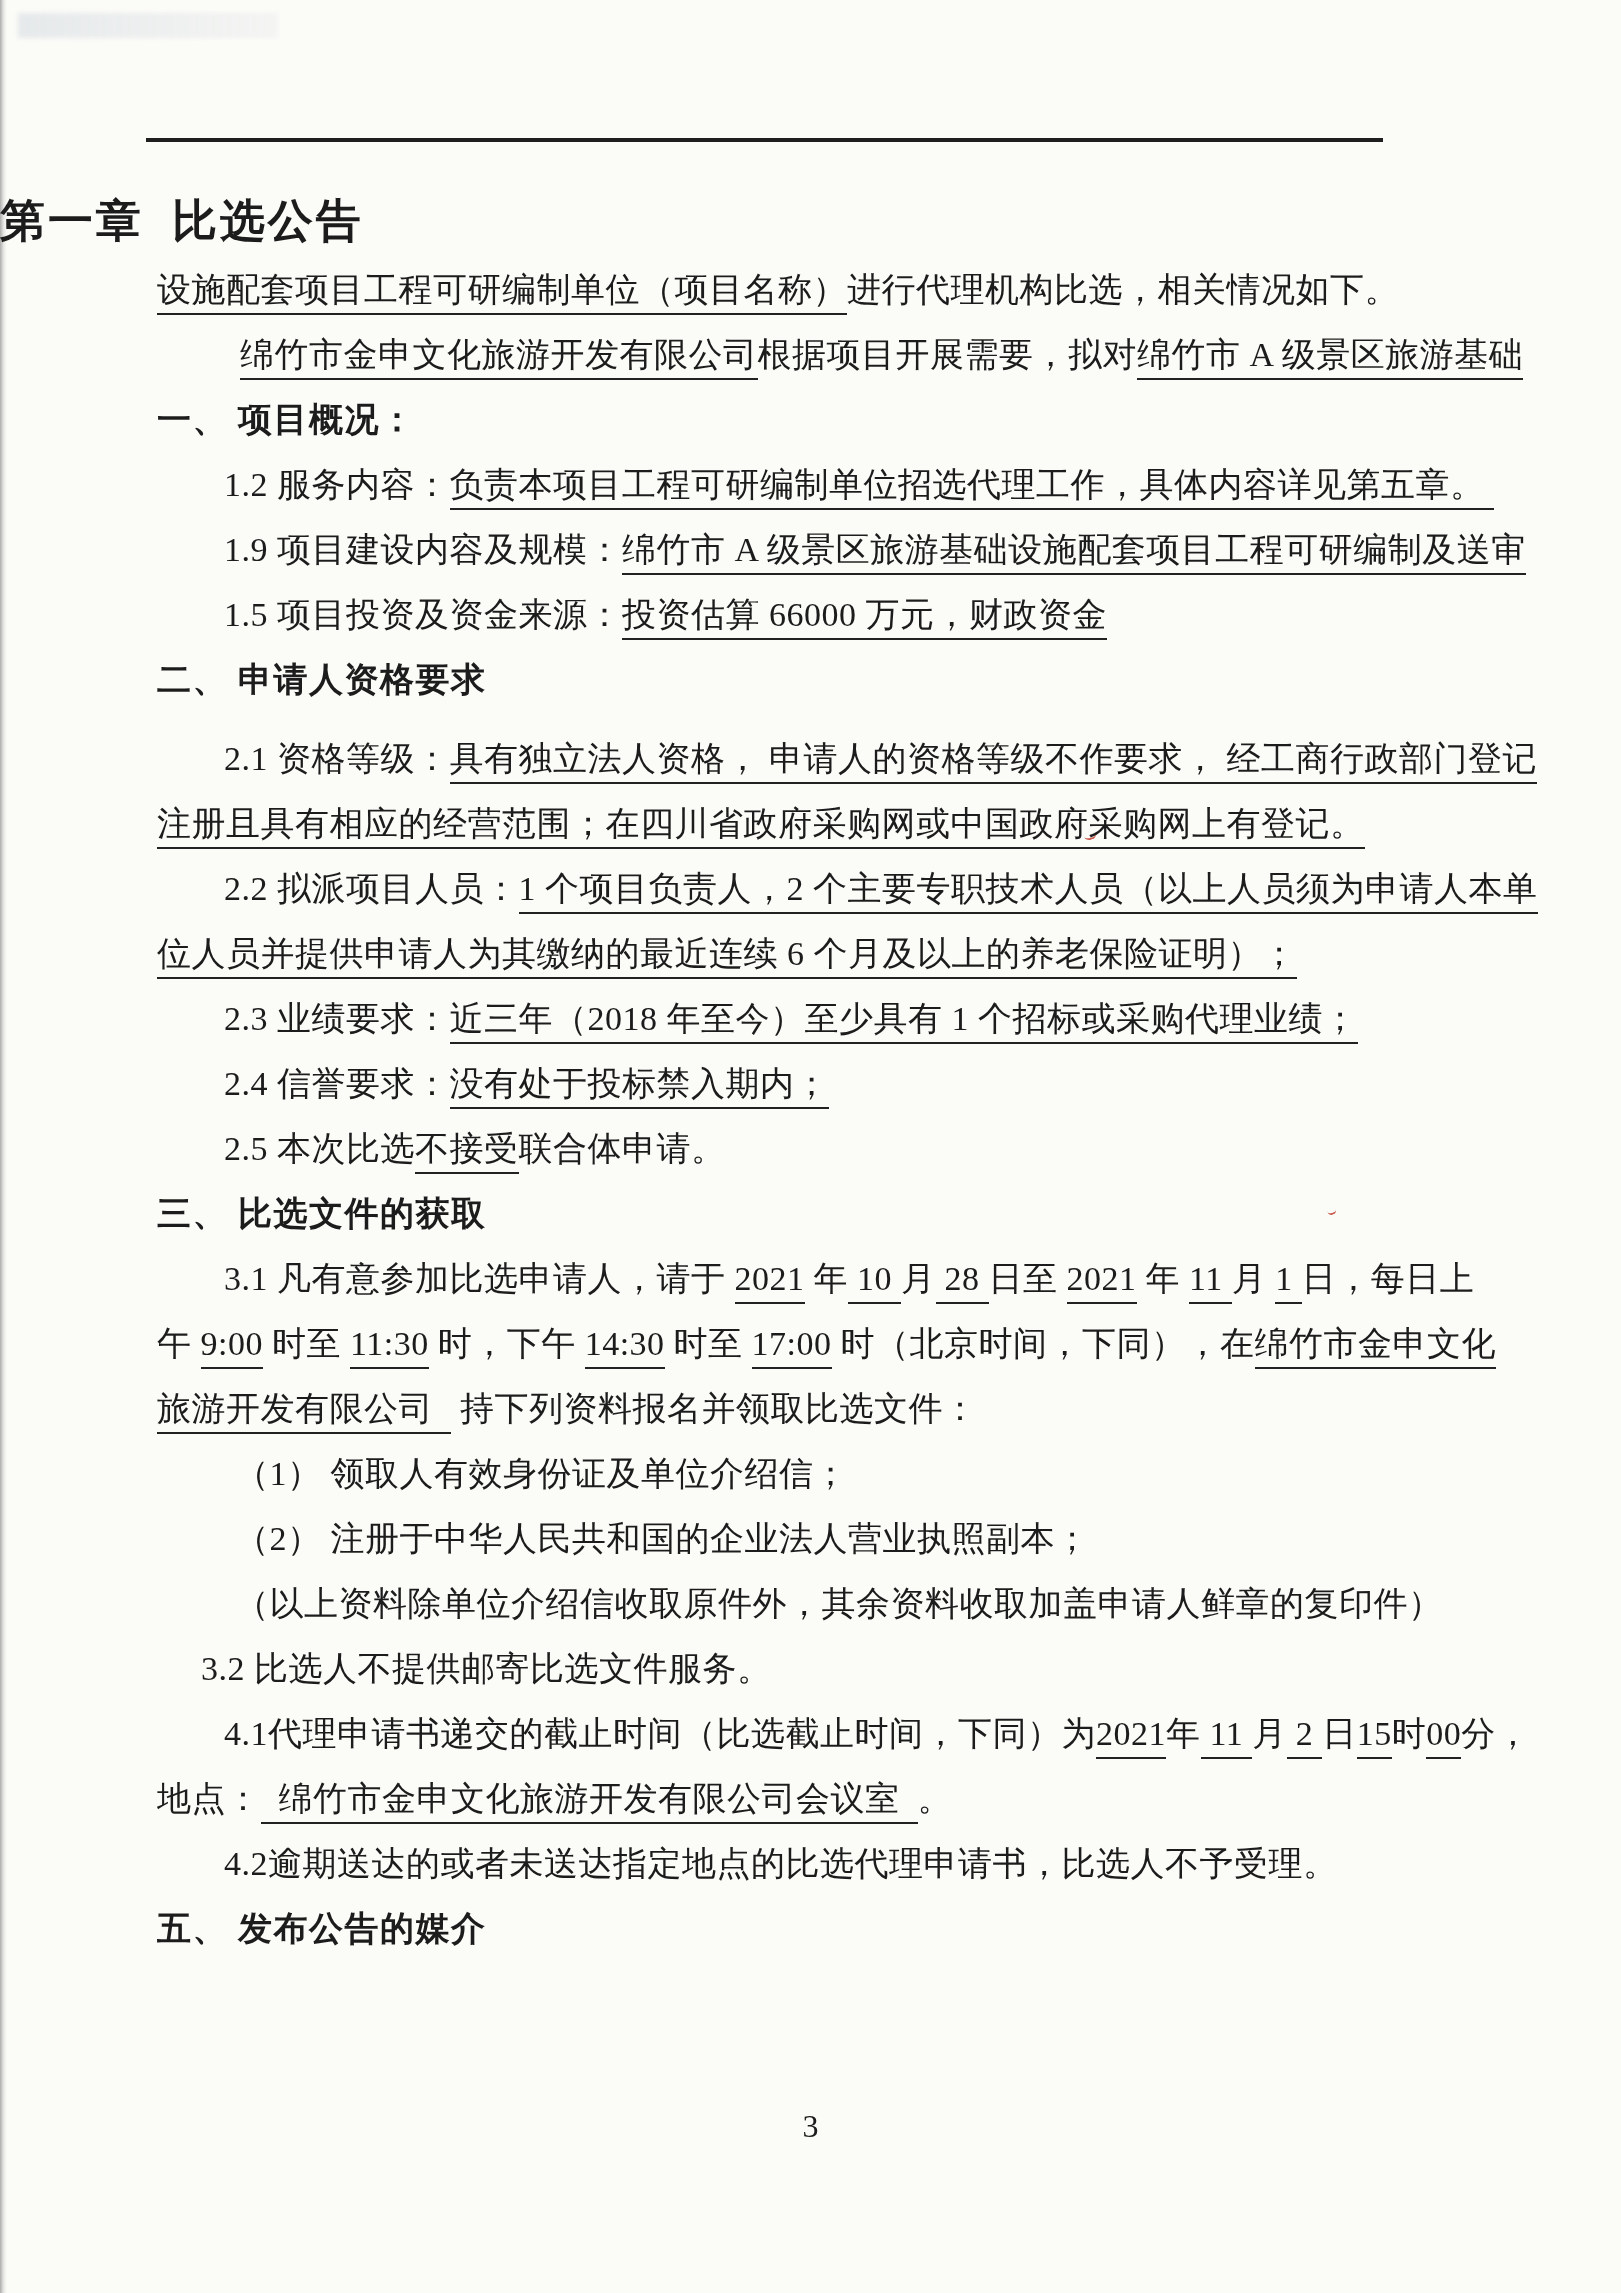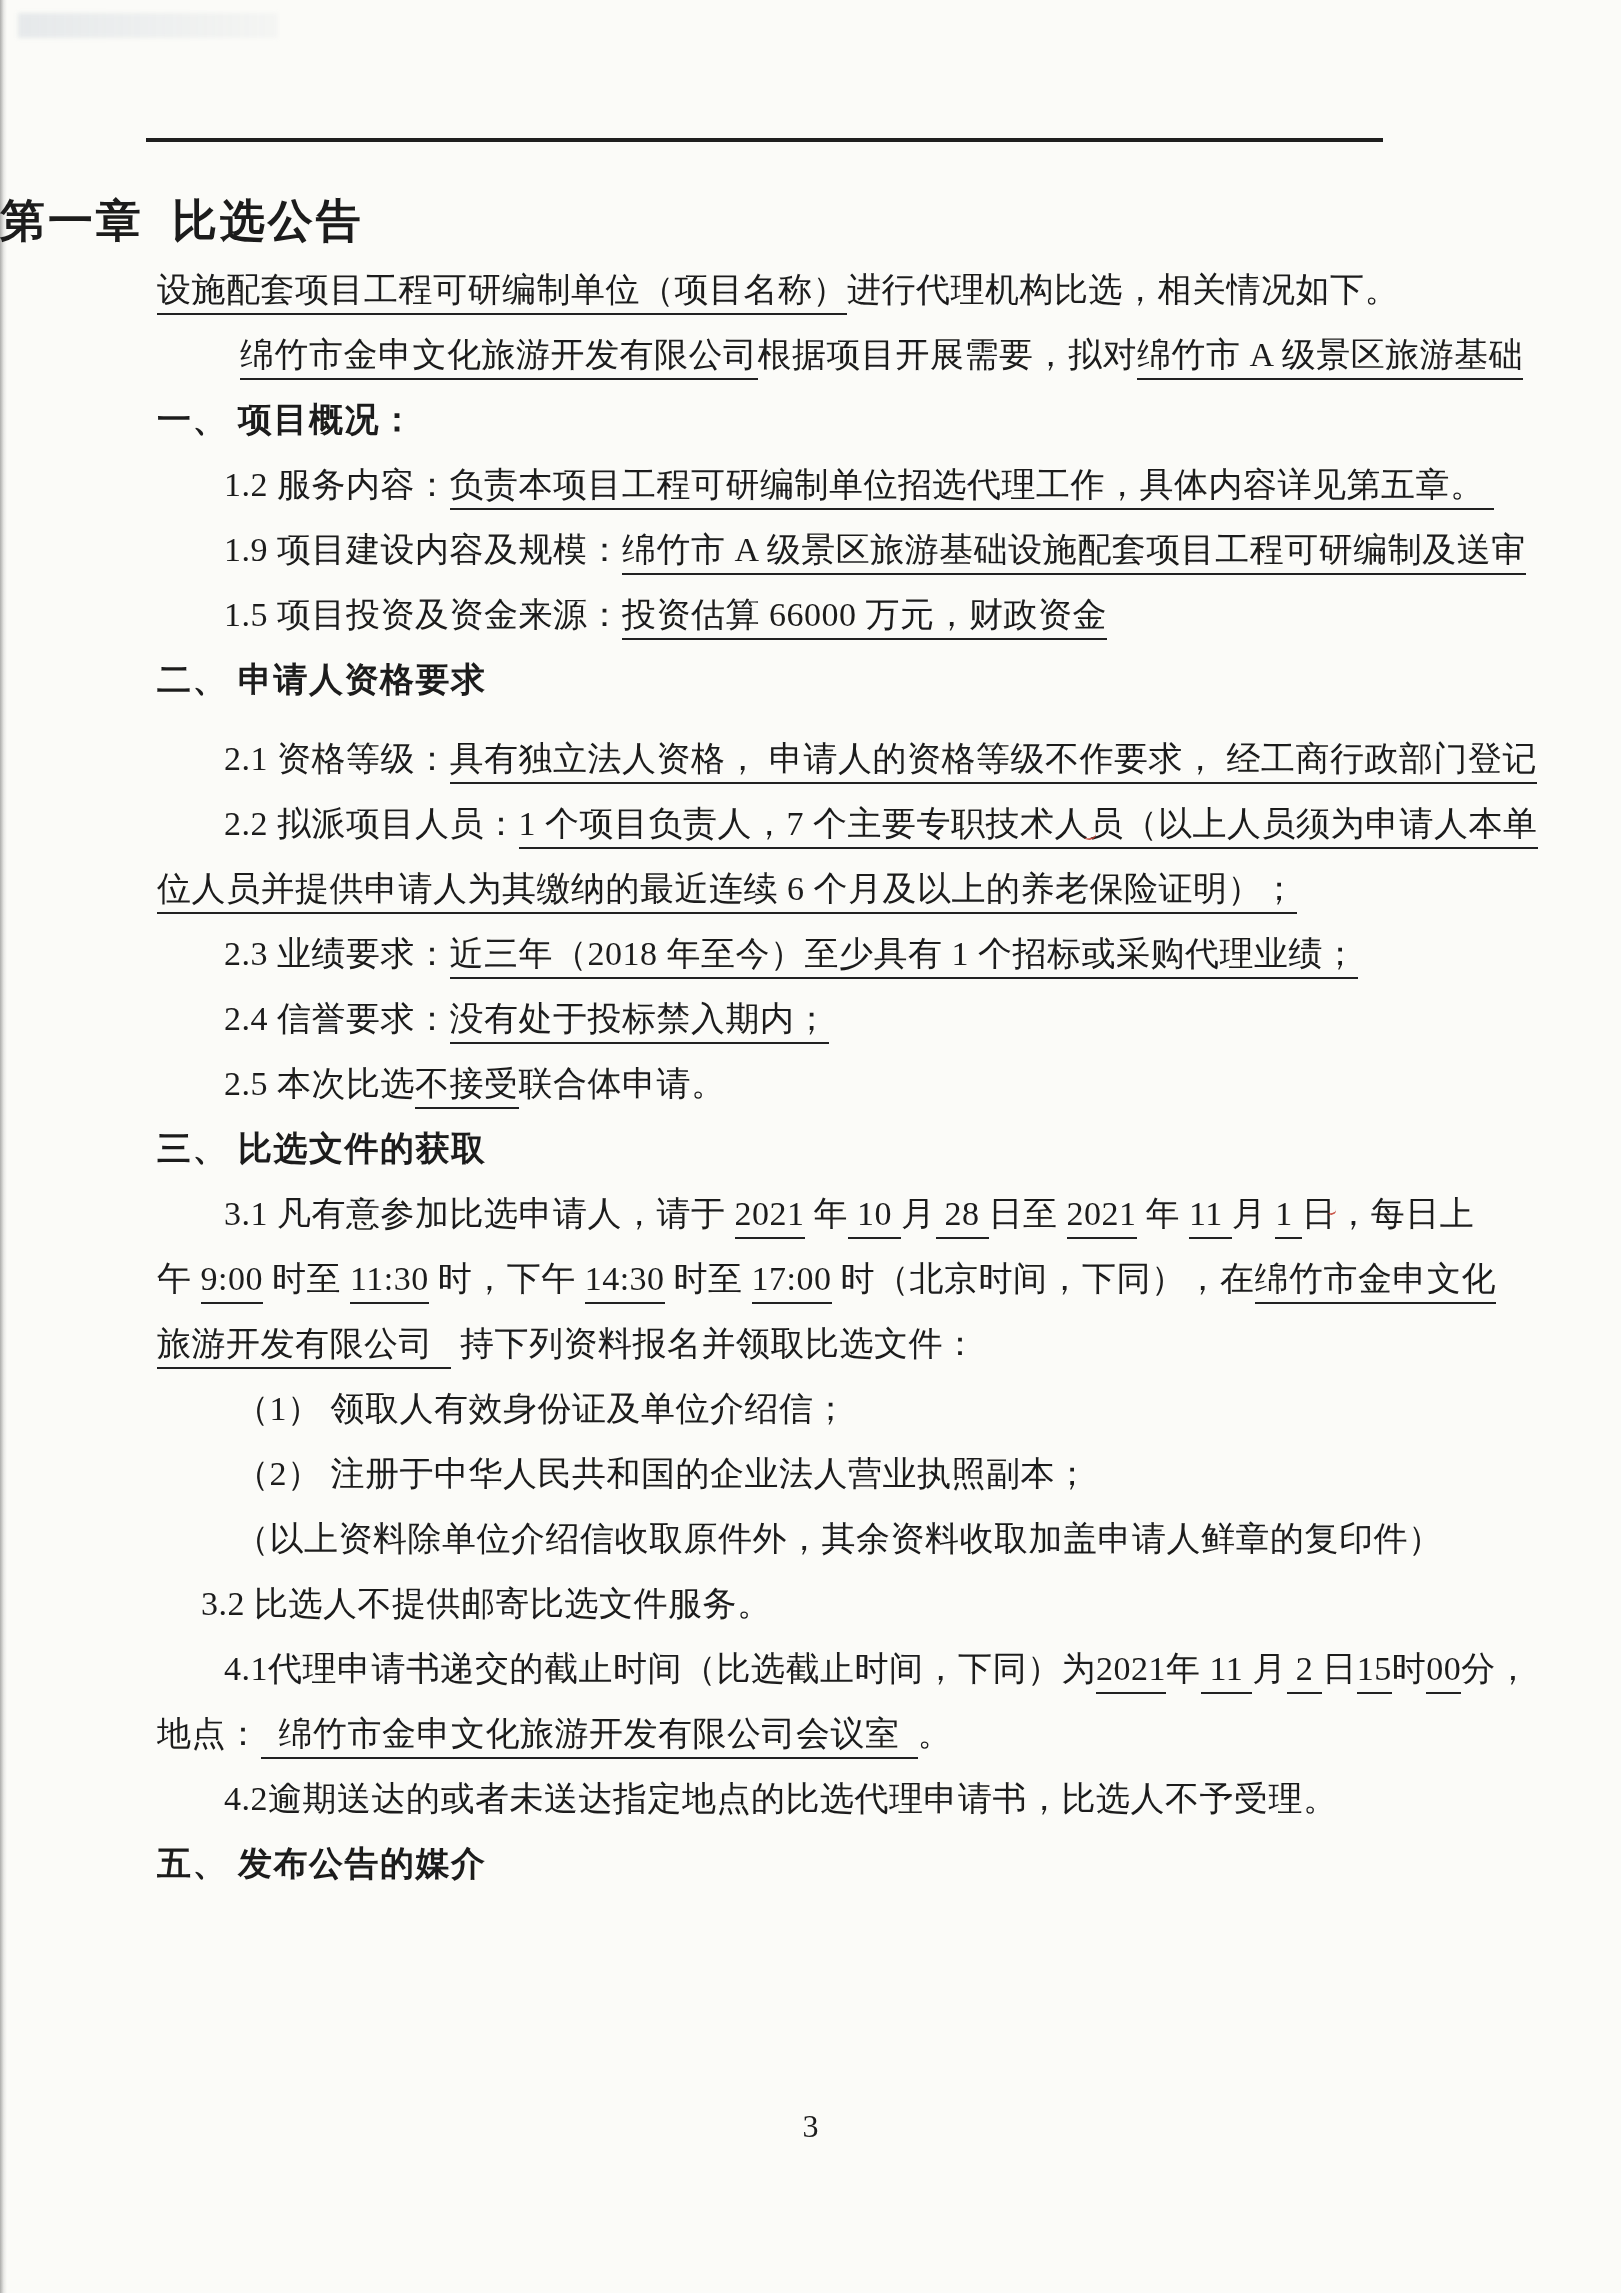--- a/index.html
+++ b/index.html
@@ -78,21 +78,22 @@
   <div class="title">第一章  比选公告</div>
   <div class="doc">
       <p class="line ind-none"><span class="u">设施配套项目工程可研编制单位（项目名称）</span><span>进行代理机构比选，相关情况如下。</span></p>
       <p class="line ind-first"><span class="u">绵竹市金申文化旅游开发有限公司</span><span>根据项目开展需要，拟对</span><span class="u">绵竹市 A 级景区旅游基础</span></p>
       <p class="line ind-none hd"><span>一、 项目概况：</span></p>
       <p class="line ind-item"><span>1.2 服务内容：</span><span class="u">负责本项目工程可研编制单位招选代理工作，具体内容详见第五章。&nbsp;</span></p>
       <p class="line ind-item"><span>1.9 项目建设内容及规模：</span><span class="u">绵竹市 A 级景区旅游基础设施配套项目工程可研编制及送审</span></p>
       <p class="line ind-item"><span>1.5 项目投资及资金来源：</span><span class="u">投资估算 66000 万元，财政资金</span></p>
       <p class="line ind-none hd"><span>二、 申请人资格要求</span></p>
       <p class="line ind-item gap"><span>2.1 资格等级：</span><span class="u">具有独立法人资格， 申请人的资格等级不作要求， 经工商行政部门登记</span></p>
-      <p class="line ind-item"><span>2.2 拟派项目人员：</span><span class="u">1 个项目负责人，7 个主要专职技术人员（以上人员须为申请人本单</span></p>
+      <p class="line ind-none"><span class="u">注册且具有相应的经营范围；在四川省政府采购网或中国政府采购网上有登记。</span></p>
+      <p class="line ind-item"><span>2.2 拟派项目人员：</span><span class="u">1 个项目负责人，2 个主要专职技术人员（以上人员须为申请人本单</span></p>
       <p class="line ind-none"><span class="u">位人员并提供申请人为其缴纳的最近连续 6 个月及以上的养老保险证明）；</span></p>
       <p class="line ind-item"><span>2.3 业绩要求：</span><span class="u">近三年（2018 年至今）至少具有 1 个招标或采购代理业绩；</span></p>
       <p class="line ind-item"><span>2.4 信誉要求：</span><span class="u">没有处于投标禁入期内；</span></p>
       <p class="line ind-item"><span>2.5 本次比选</span><span class="u">不接受</span><span>联合体申请。</span></p>
       <p class="line ind-none hd"><span>三、 比选文件的获取</span></p>
       <p class="line ind-item"><span>3.1 凡有意参加比选申请人，请于 </span><span class="u">2021</span><span> 年</span><span class="u">&nbsp;10&nbsp;</span><span>月</span><span class="u">&nbsp;28&nbsp;</span><span>日至 </span><span class="u">2021</span><span> 年 </span><span class="u">11&nbsp;</span><span>月 </span><span class="u">1&nbsp;</span><span>日，每日上</span></p>
       <p class="line ind-none"><span>午 </span><span class="u">9:00</span><span> 时至 </span><span class="u">11:30</span><span> 时，下午 </span><span class="u">14:30</span><span> 时至 </span><span class="u">17:00</span><span> 时（北京时间，下同），在</span><span class="u">绵竹市金申文化</span></p>
       <p class="line ind-none"><span class="u">旅游开发有限公司&nbsp;&nbsp;</span><span> 持下列资料报名并领取比选文件：</span></p>
       <p class="line ind-paren"><span>（1） 领取人有效身份证及单位介绍信；</span></p>
       <p class="line ind-paren"><span>（2） 注册于中华人民共和国的企业法人营业执照副本；</span></p>

